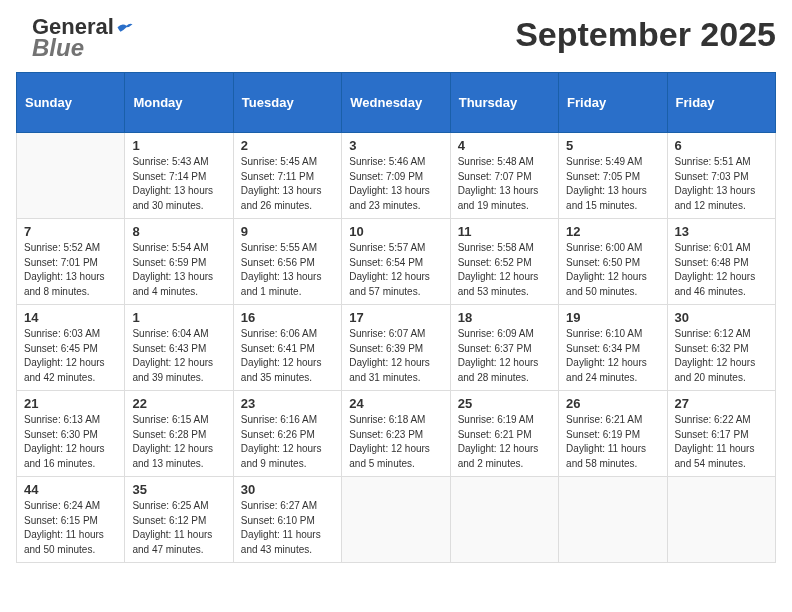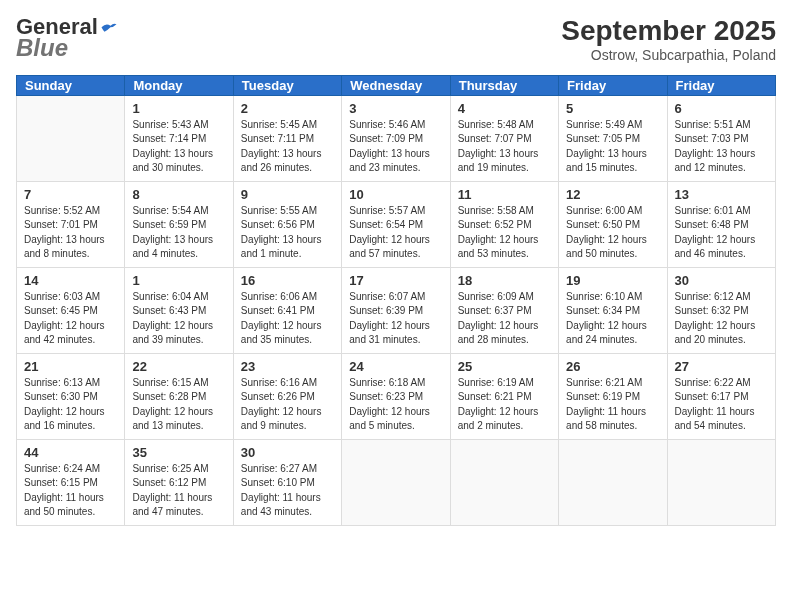--- a/index.html
+++ b/index.html
@@ -13,59 +13,60 @@
     .header {
       display: flex;
       justify-content: space-between;
       align-items: flex-start;
       margin-bottom: 12px;
     }
     .logo {
       display: flex;
       flex-direction: column;
       align-items: flex-start;
+      margin-left: 16px;
     }
     .logo-text {
       font-size: 22px;
       font-weight: bold;
       color: #333;
       line-height: 1;
     }
     .logo-general { color: #333; }
     .logo-bird {
       display: inline-block;
       width: 18px;
       height: 14px;
       margin-left: 2px;
       vertical-align: middle;
     }
     .title-block {
       text-align: right;
     }
     .month-title {
-      font-size: 28px;
+      font-size: 34px;
       font-weight: bold;
       color: #333;
       line-height: 1.1;
     }
     .location {
       font-size: 14px;
       color: #555;
     }
     .calendar {
       width: 100%;
       border-collapse: collapse;
       border: 1px solid #ccc;
     }
     .calendar th {
       background-color: #2a6fc9;
       color: #fff;
       font-size: 13px;
       font-weight: bold;
-      padding: 2px 8px;
+      padding: 22px 8px;
       text-align: left;
       border: 1px solid #1a5fa9;
     }
     .calendar td {
       vertical-align: top;
       padding: 5px 7px;
       border: 1px solid #ddd;
       width: 108px;
       min-height: 80px;
       font-size: 10.5px;
@@ -96,21 +97,20 @@
       <span class="logo-text">
         <span class="logo-general">General</span><svg class="logo-bird" viewBox="0 0 24 18" style="display:inline-block;vertical-align:middle;">
             <path d="M2,8 Q8,2 14,6 Q18,2 22,4 Q18,8 14,8 Q10,12 6,14 Q4,12 2,8Z" fill="#2a6fc9"></path>
           </svg>
       </span>
     </div>
     <div style="font-size:24px;font-weight:bold;color:#737373;line-height:1;margin-top:-2px;font-style:italic;">Blue</div>
   </div>
   <div class="title-block">
     <div class="month-title">September 2025</div>
-    <div class="location">Ostrow, Subcarpathia, Poland</div>
   </div>
 </div>
 
 <table class="calendar">
   <thead>
     <tr id="header-row">
         <th>Sunday</th>
         <th>Monday</th>
         <th>Tuesday</th>
         <th>Wednesday</th>

